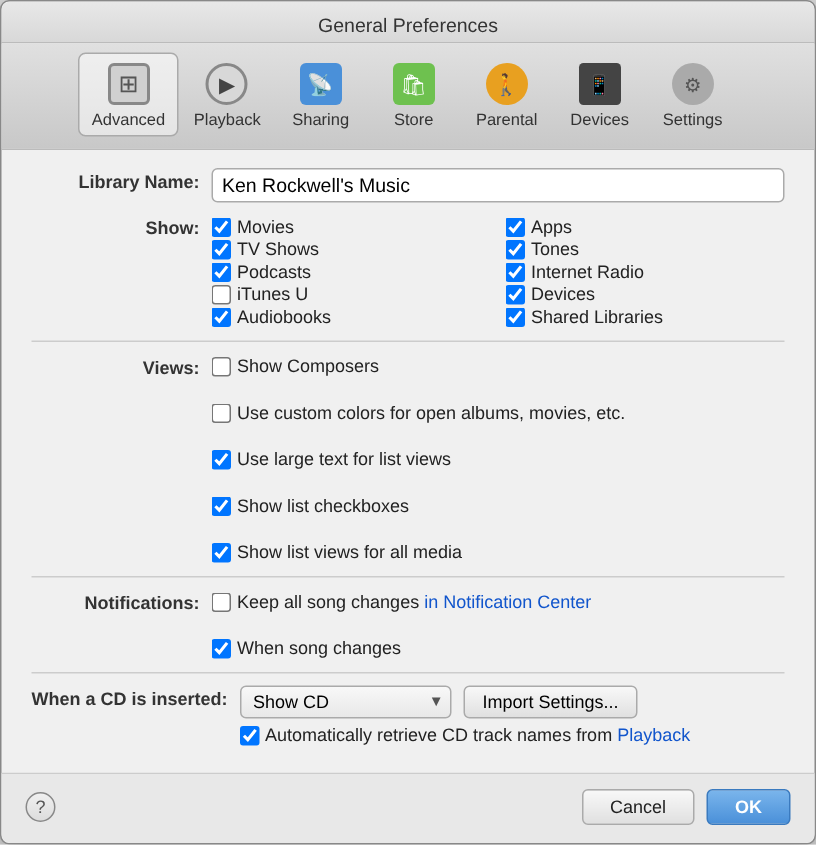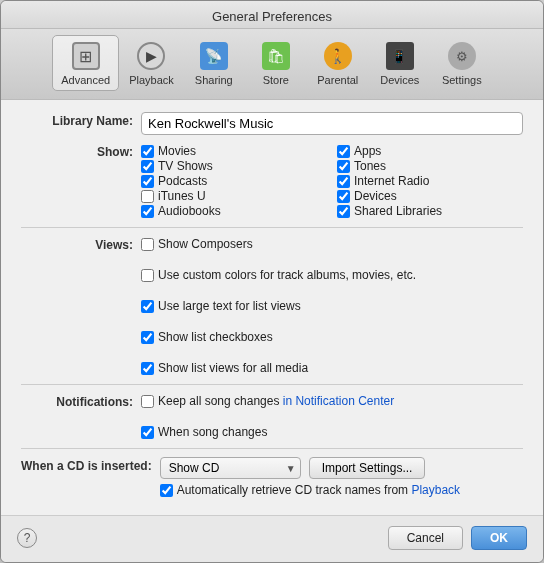--- a/index.html
+++ b/index.html
@@ -368,21 +368,21 @@
     <div class="form-row">
       <div class="form-label">Views:</div>
       <div class="form-content">
         <div class="views-section">
           <div class="checkbox-row">
             <input type="checkbox" style="">
             <span>Show Composers</span>
           </div>
           <div class="checkbox-row">
             <input type="checkbox" style="">
-            <span>Use custom colors for track albums, movies, etc.</span>
+            <span>Use custom colors for open albums, movies, etc.</span>
           </div>
           <div class="checkbox-row">
             <input type="checkbox" checked="" style="">
             <span>Use large text for list views</span>
           </div>
           <div class="checkbox-row">
             <input type="checkbox" checked="" style="">
             <span>Show list checkboxes</span>
           </div>
           <div class="checkbox-row">

